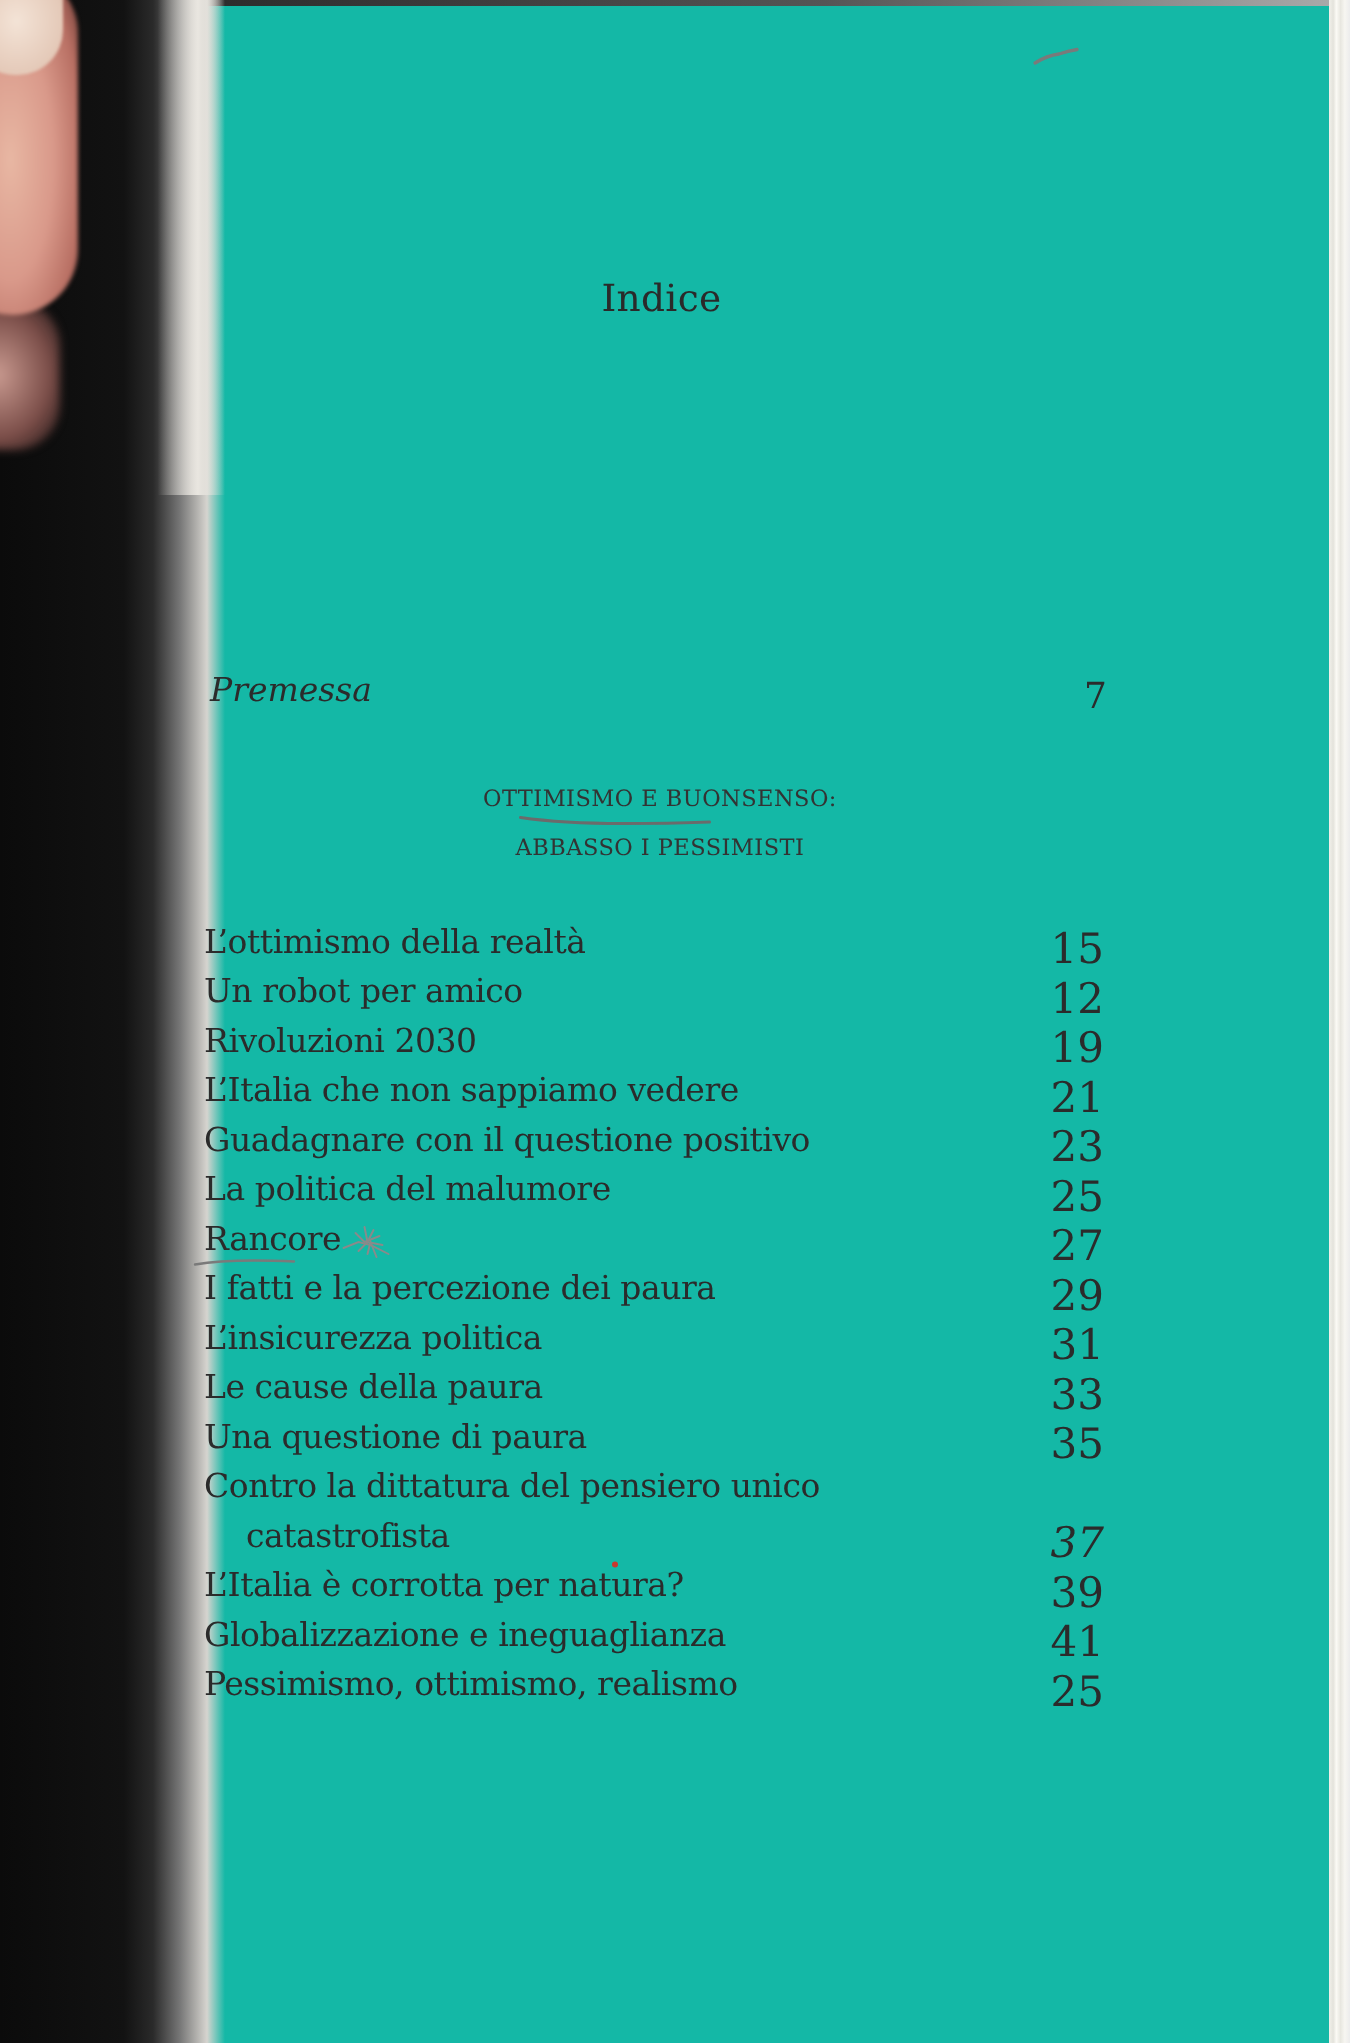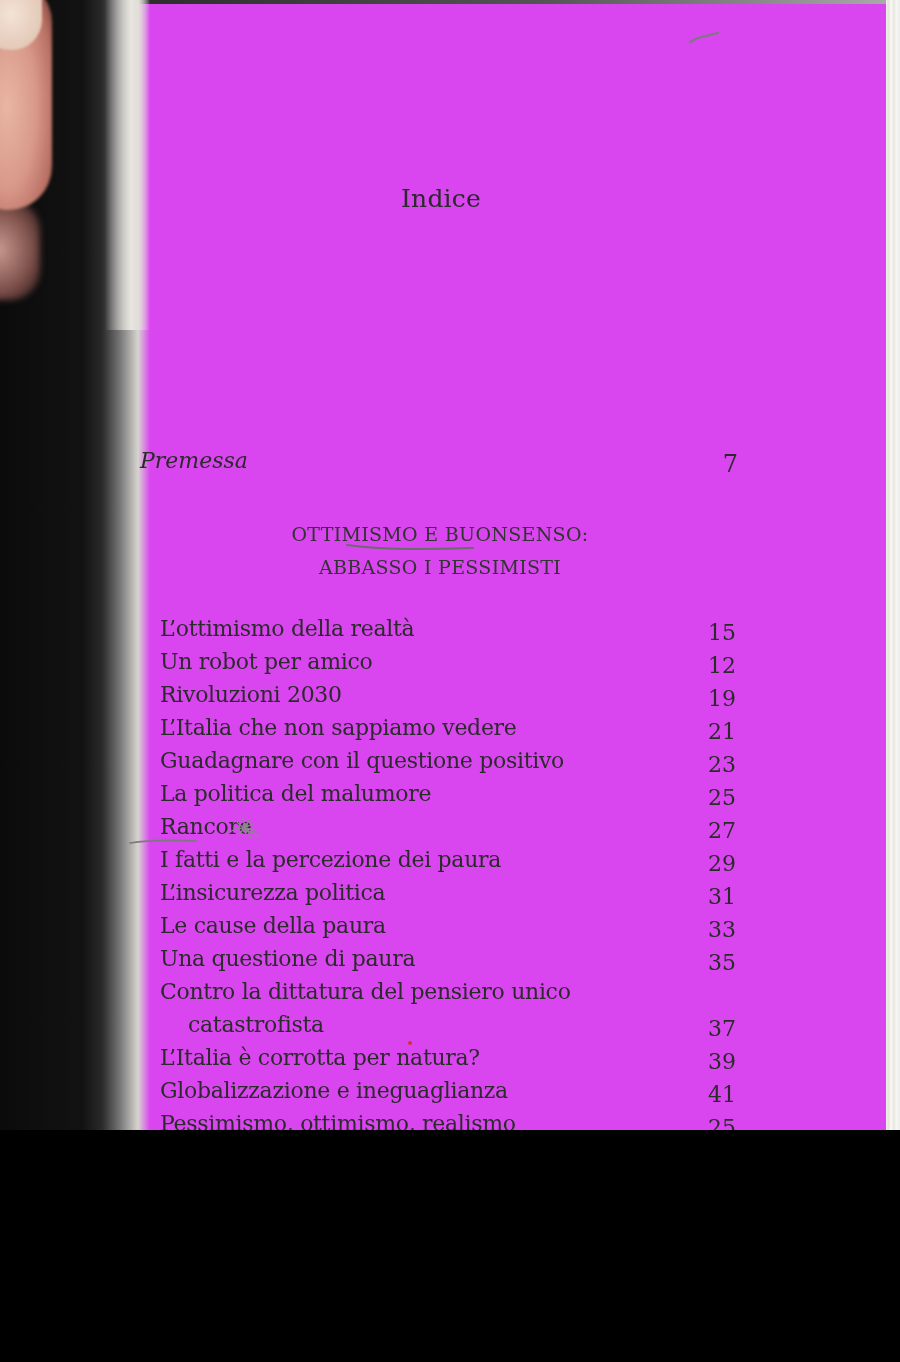--- a/index.html
+++ b/index.html
@@ -6,23 +6,23 @@
       margin: 0;
       padding: 0;
       width: 900px;
       height: 1362px;
       overflow: hidden;
       background: #000;
     }
     .scene {
       position: relative;
       width: 900px;
-      height: 1130px;
+      height: 1362px;
       overflow: hidden;
-      background: #d946ef;
+      background: #14b8a6;
     }
     
     .top-edge {
       position: absolute;
       left: 40px;
       top: 0;
       width: 850px;
       height: 4px;
       background: linear-gradient(to right, #222 0%, #555 60%, #aaa 100%);
     }
@@ -120,21 +120,21 @@
       position: absolute;
       right: 0;
       top: 2px;
       font-size: 24px;
     }
     .section-heading {
       position: absolute;
       left: 290px;
       width: 300px;
       text-align: center;
-      font-size: 19px;
+      font-size: 15px;
       letter-spacing: 0.3px;
       color: #333;
     }
     .sh1 { top: 523px; }
     .sh2 { top: 556px; }
     .pen-underline {
       position: absolute;
       left: 345px;
       top: 543px;
       width: 130px;
@@ -147,21 +147,20 @@
       width: 600px;
       margin: 0;
       padding: 0;
       list-style: none;
     }
     .toc-row {
       position: relative;
       height: 33px;
       font-size: 22px;
       line-height: 33px;
-      margin-left: 24px;
     }
     .toc-row.wrap {
       height: 66px;
     }
     .toc-title {
       position: absolute;
       left: 0;
       top: 0;
       white-space: nowrap;
       letter-spacing: -0.3px;
@@ -170,24 +169,24 @@
       position: absolute;
       left: 28px;
       top: 33px;
       white-space: nowrap;
       letter-spacing: -0.3px;
     }
     .toc-page {
       position: absolute;
       right: 0;
       top: 4px;
-      font-size: 22px;
+      font-size: 28px;
       text-align: right;
     }
-    .toc-row.wrap .toc-page { top: 37px; }
+    .toc-row.wrap .toc-page { top: 37px; font-style: italic; }
     .doodle {
       position: absolute;
       left: 225px;
       top: 814px;
       width: 40px;
       height: 28px;
     }
     .rancore-underline {
       position: absolute;
       left: 128px;

